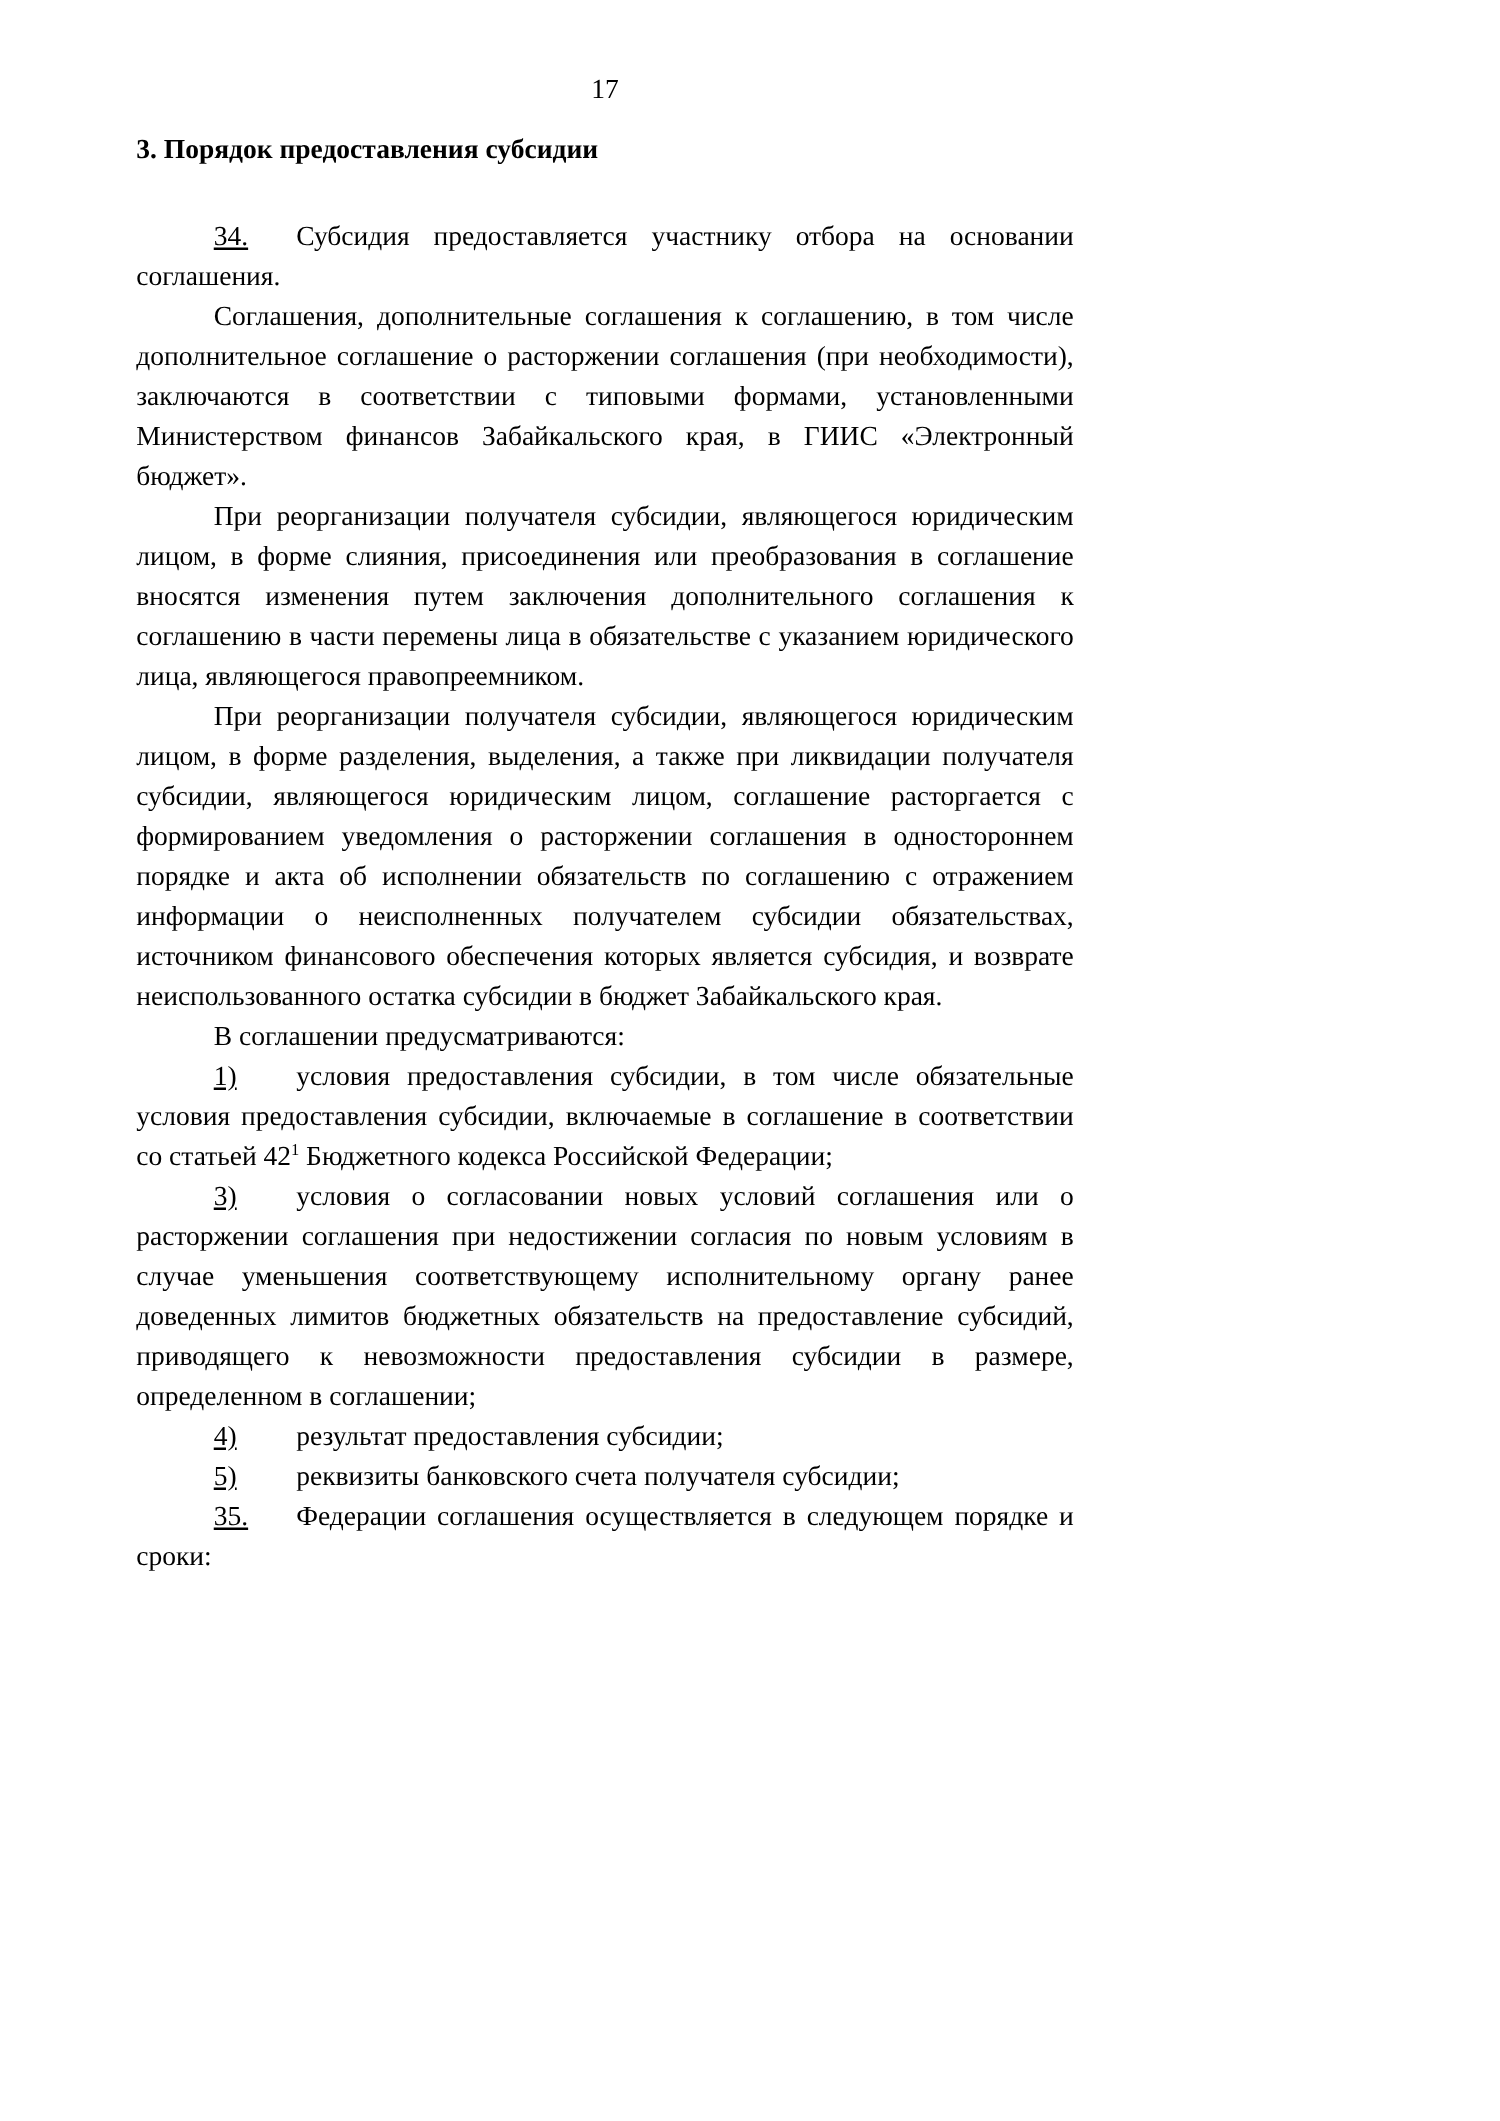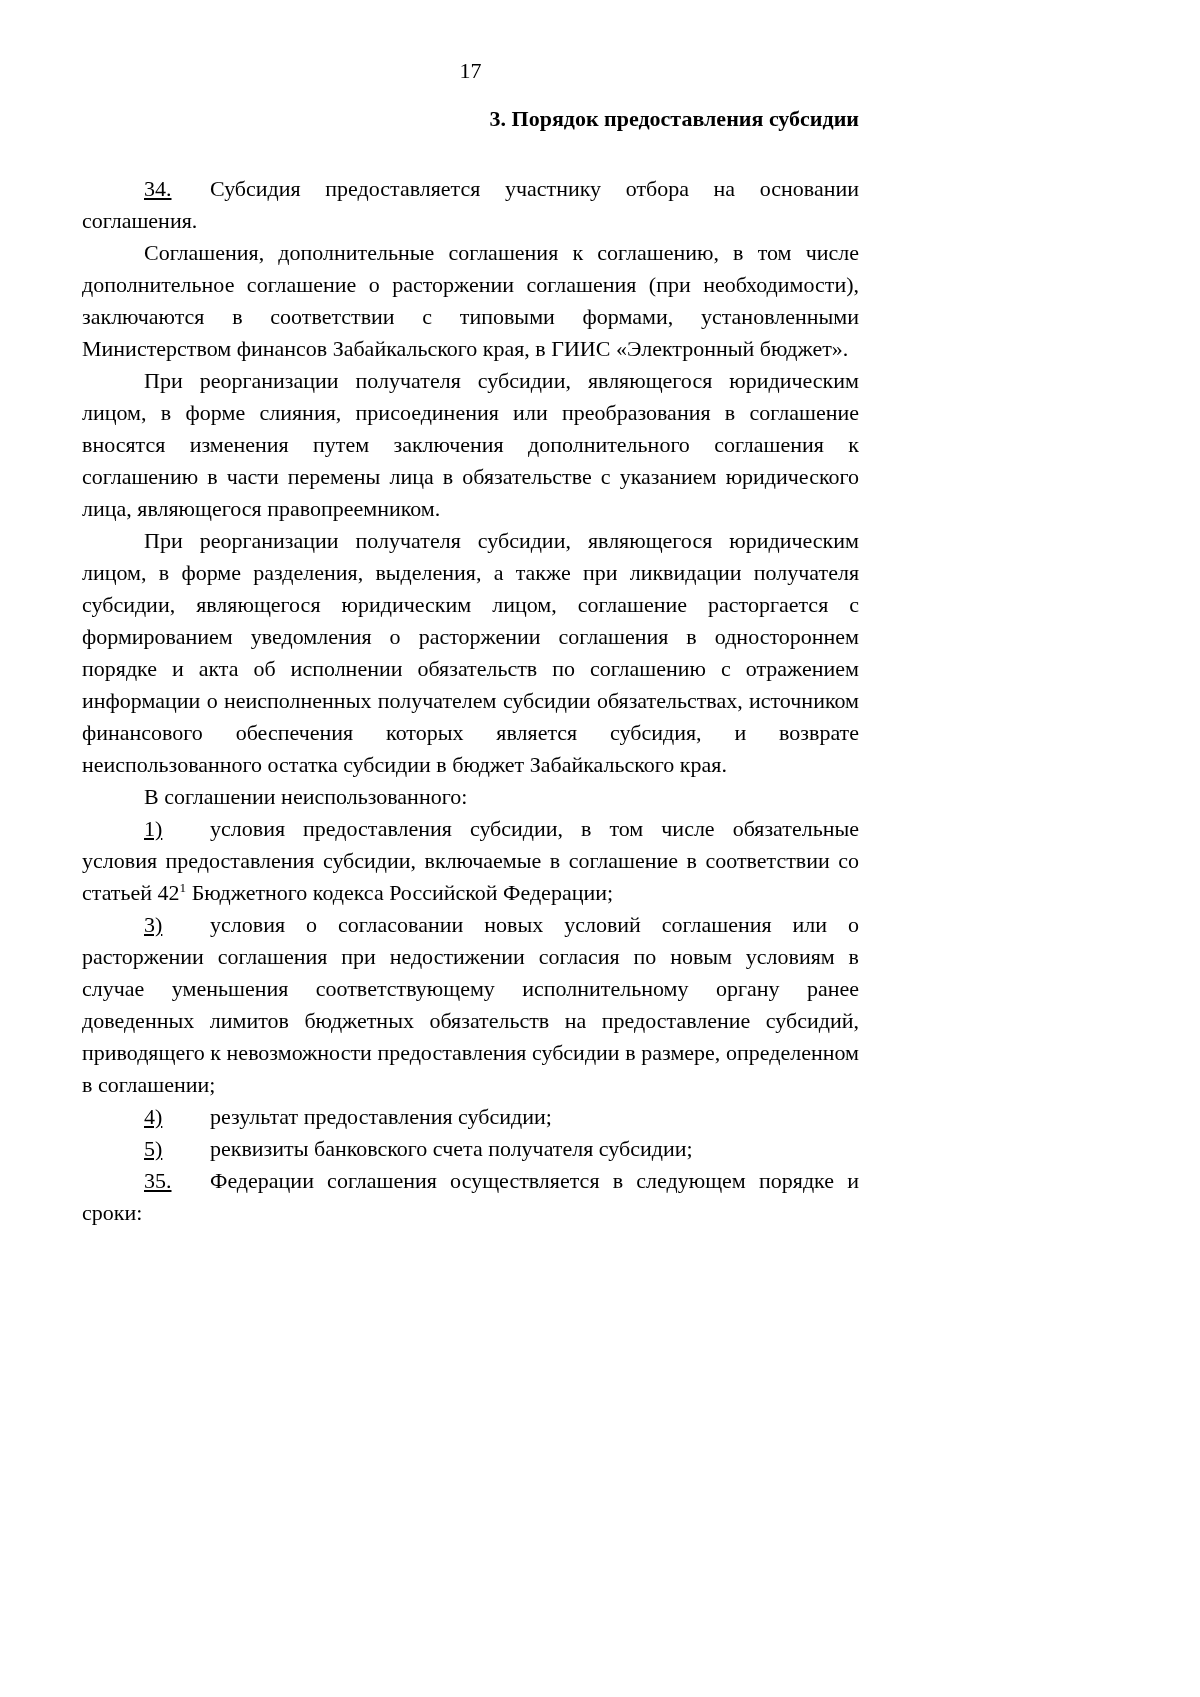--- a/index.html
+++ b/index.html
@@ -14,28 +14,28 @@
     font-size: 22px;
     line-height: 32px;
     color: #000000;
     box-sizing: border-box;
     overflow: hidden;
   }
   .page {
     box-sizing: border-box;
     width: 1004px;
     height: 1697px;
-    padding: 55px 145px 40px 82px;
+    padding: 55px 145px 40px 109px;
   }
   .page-number {
     text-align: center;
     margin: 0 0 16px 0;
   }
   .heading {
-    text-align: right;
+    text-align: left;
     font-weight: bold;
     font-size: 22px;
     line-height: 32px;
     margin: 0 0 38px 0;
   }
   .para {
     margin: 0;
     text-align: justify;
     text-indent: 62px;
   }
@@ -61,21 +61,21 @@
   <h1 class="heading">3. Порядок предоставления субсидии</h1>
 
   <p class="para"><span class="pnum">34.</span><span>Субсидия предоставляется участнику отбора на основании соглашения.</span></p>
 
   <p class="para"><span>Соглашения, дополнительные соглашения к соглашению, в том числе дополнительное соглашение о расторжении соглашения (при необходимости), заключаются в соответствии с типовыми формами, установленными Министерством финансов Забайкальского края, в ГИИС «Электронный бюджет».</span></p>
 
   <p class="para"><span>При реорганизации получателя субсидии, являющегося юридическим лицом, в форме слияния, присоединения или преобразования в соглашение вносятся изменения путем заключения дополнительного соглашения к соглашению в части перемены лица в обязательстве с указанием юридического лица, являющегося правопреемником.</span></p>
 
   <p class="para"><span>При реорганизации получателя субсидии, являющегося юридическим лицом, в форме разделения, выделения, а также при ликвидации получателя субсидии, являющегося юридическим лицом, соглашение расторгается с формированием уведомления о расторжении соглашения в одностороннем порядке и акта об исполнении обязательств по соглашению с отражением информации о неисполненных получателем субсидии обязательствах, источником финансового обеспечения которых является субсидия, и возврате неиспользованного остатка субсидии в бюджет Забайкальского края.</span></p>
 
-  <p class="para"><span>В соглашении неиспользованного:</span></p>
+  <p class="para"><span>В соглашении предусматриваются:</span></p>
 
   <p class="para"><span class="pnum">1)</span><span>условия предоставления субсидии, в том числе обязательные условия предоставления субсидии, включаемые в соглашение в соответствии со статьей 42</span><sup class="fnref">1</sup><span> Бюджетного кодекса Российской Федерации;</span></p>
 
 
   <p class="para"><span class="pnum">3)</span><span>условия о согласовании новых условий соглашения или о расторжении соглашения при недостижении согласия по новым условиям в случае уменьшения соответствующему исполнительному органу ранее доведенных лимитов бюджетных обязательств на предоставление субсидий, приводящего к невозможности предоставления субсидии в размере, определенном в соглашении;</span></p>
 
   <p class="para"><span class="pnum">4)</span><span>результат предоставления субсидии;</span></p>
 
   <p class="para"><span class="pnum">5)</span><span>реквизиты банковского счета получателя субсидии;</span></p>
 

